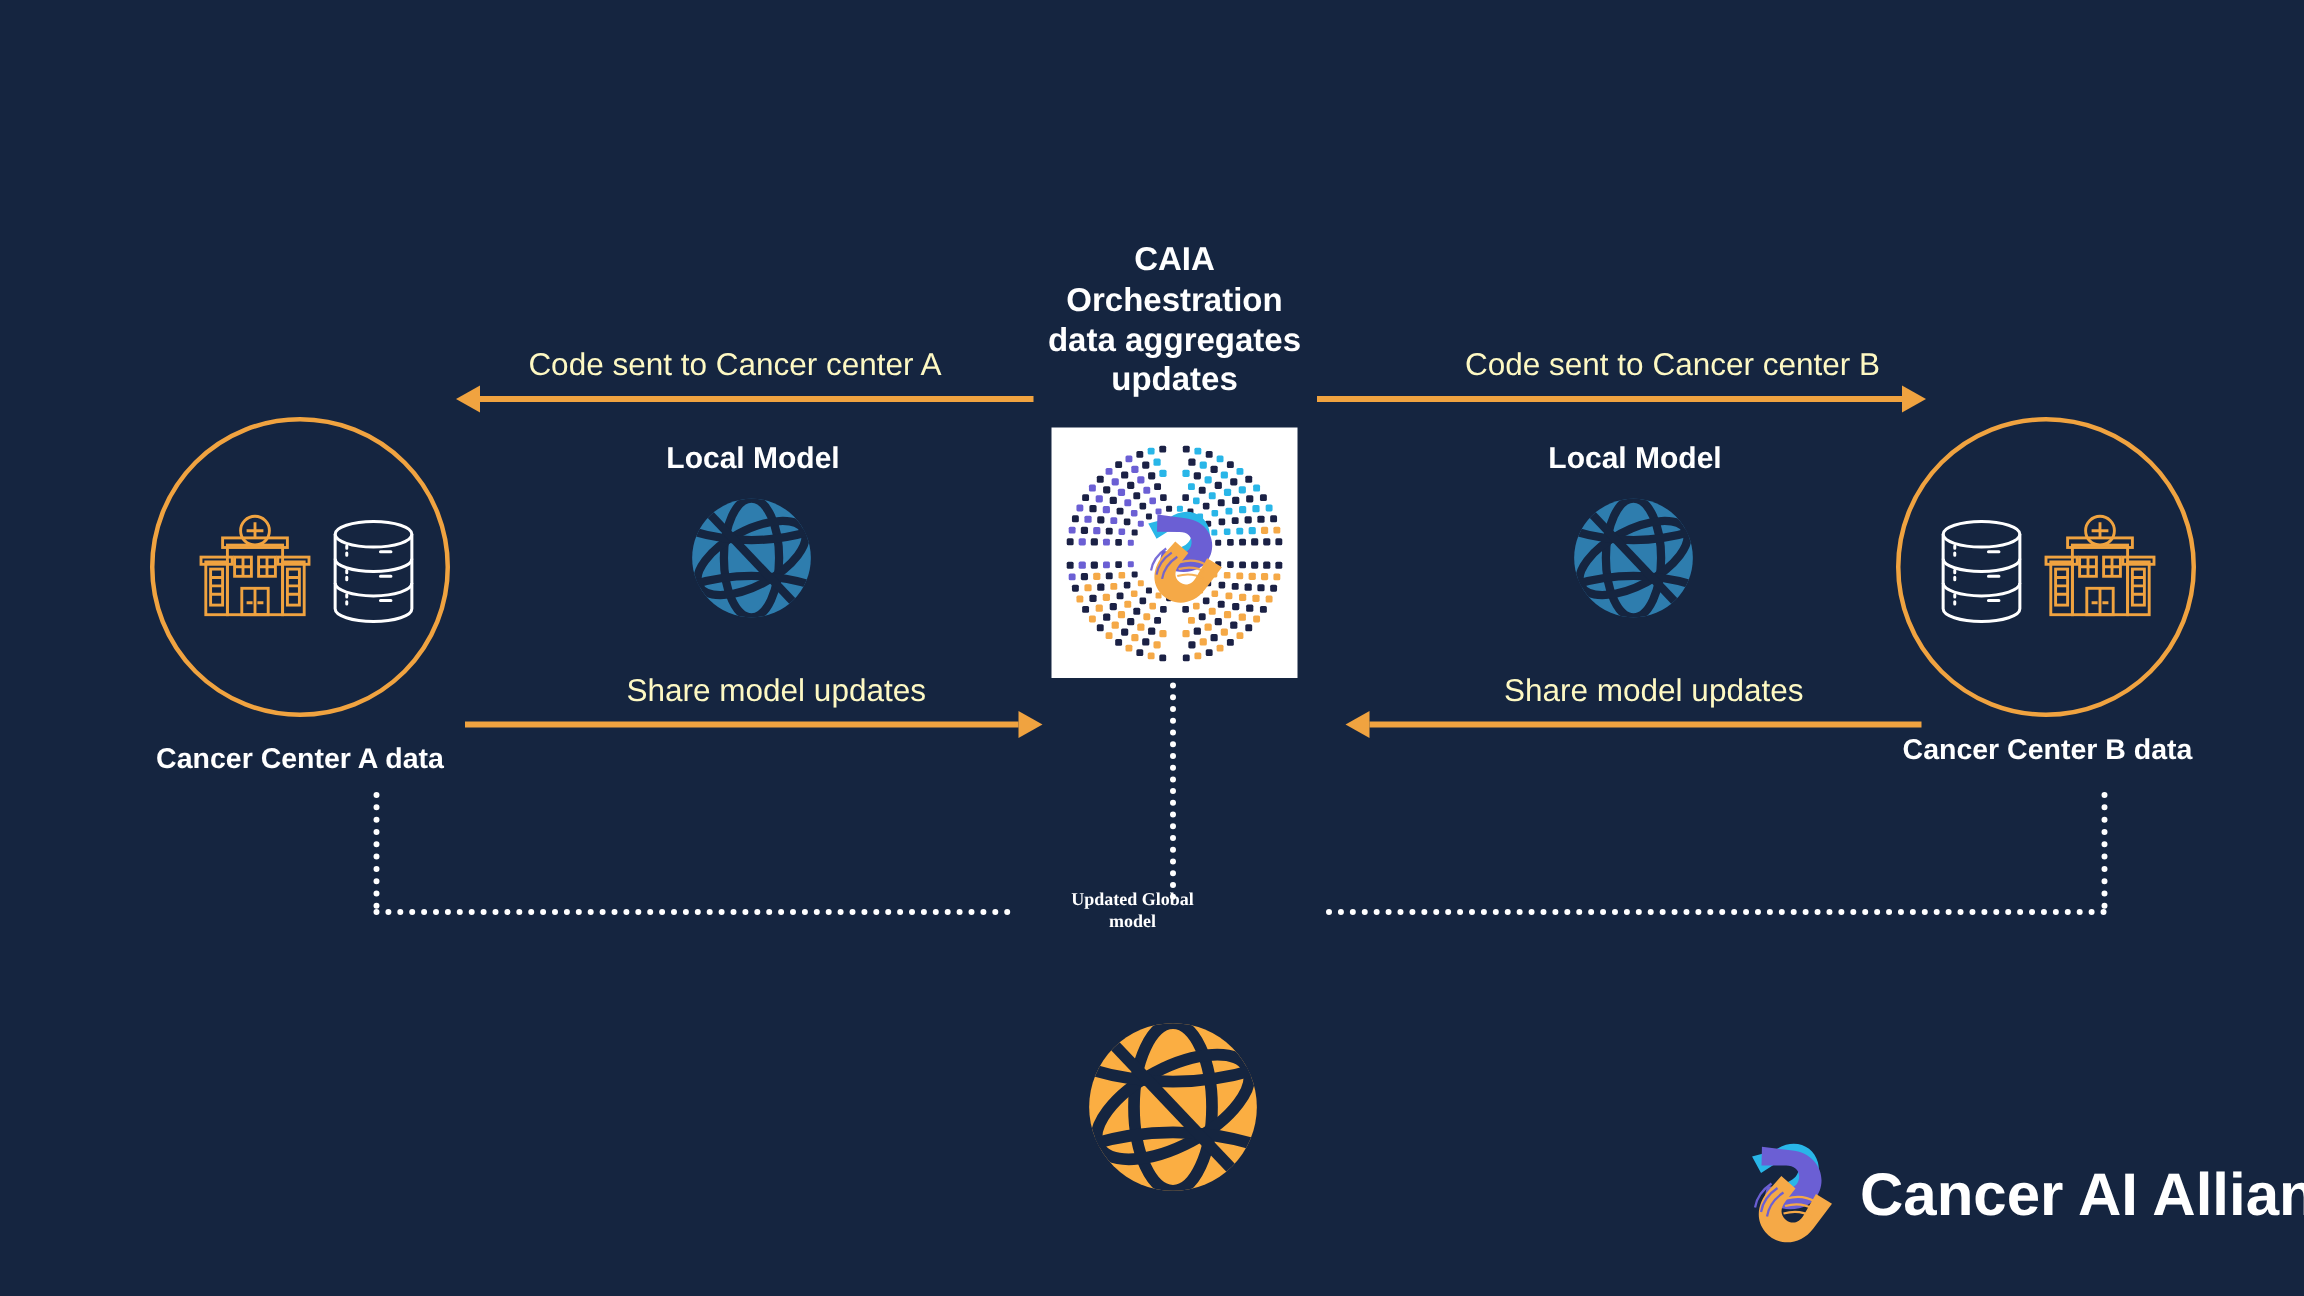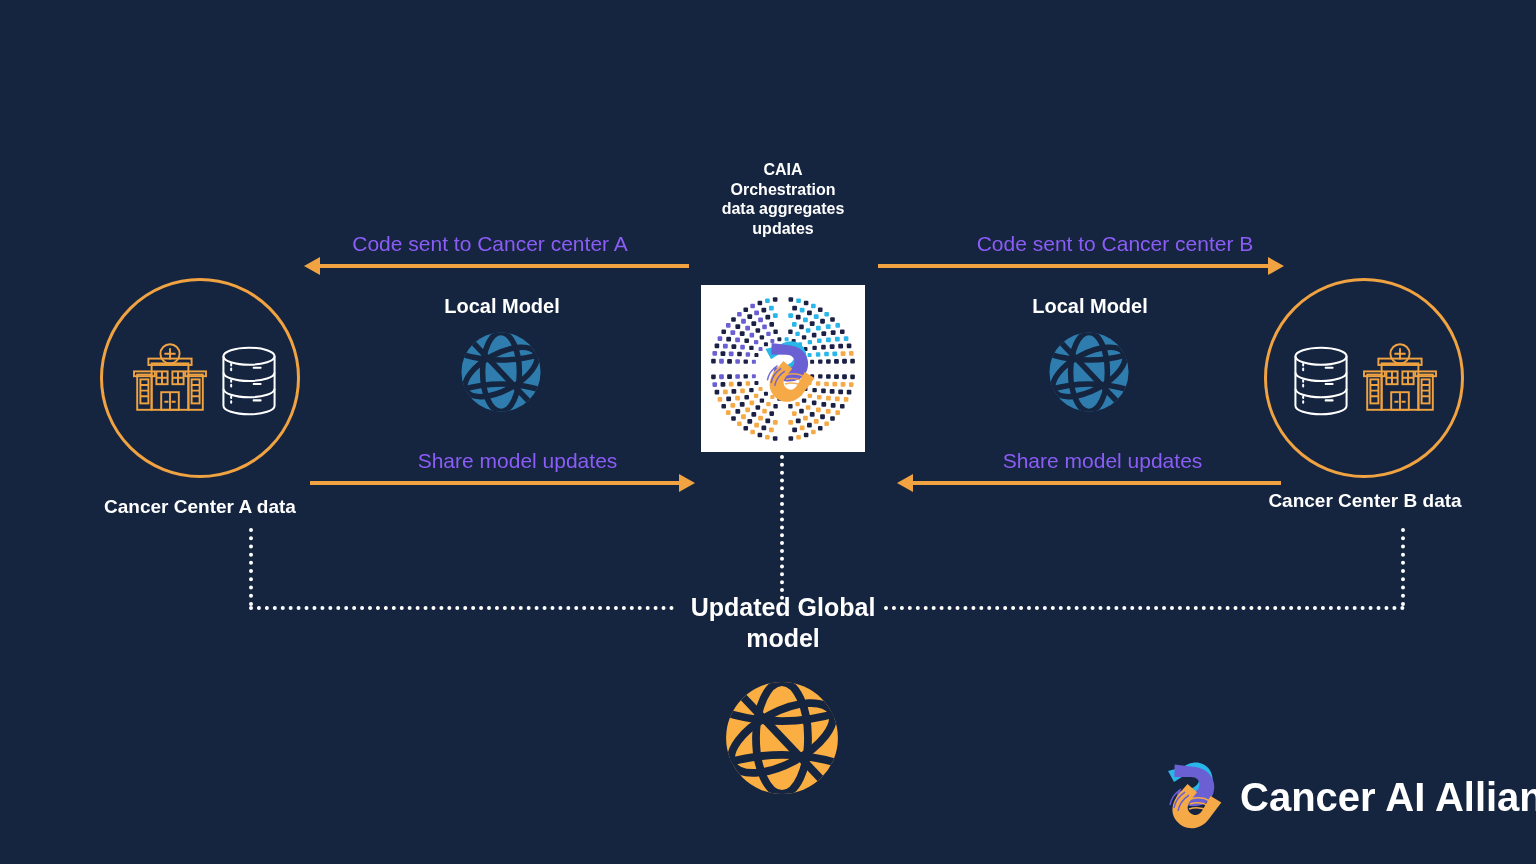--- a/index.html
+++ b/index.html
@@ -32,21 +32,21 @@
   
   .bold-label {
     position: absolute;
     color: #ffffff;
     font-weight: 700;
     text-align: center;
     line-height: 1.22;
   }
   .light-label {
     position: absolute;
-    color: #8b5cf6;
+    color: #fef9c3;
     font-weight: 400;
     text-align: center;
     white-space: nowrap;
   }
 
   
   .center-circle {
     position: absolute;
     width: 200px;
     height: 200px;
@@ -119,21 +119,21 @@
     font-size: 40px;
     white-space: nowrap;
   }
 </style>
 </head>
 <body>
 
 <div id="stage">
 
 
-  <div class="bold-label" style="left:672px; top:160px; width:222px; font-size:16px;">
+  <div class="bold-label" style="left:672px; top:160px; width:222px; font-size:22px;">
     <div>CAIA</div>
     <div>Orchestration</div>
     <div>data aggregates</div>
     <div>updates</div>
   </div>
 
   <div class="center-circle" id="circle-a">
     <div class="circle-icons">
 
       <svg width="88" height="80" viewBox="0 0 110 100">
@@ -505,21 +505,21 @@
       </g>
     </svg>
   </div>
 
   <div class="dot-v" style="left:780px; top:455px; height:145px;"></div>
   <div class="dot-v" style="left:249px; top:528px; height:78px;"></div>
   <div class="dot-h" style="left:249px; top:606px; width:425px;"></div>
   <div class="dot-v" style="left:1401px; top:528px; height:78px;"></div>
   <div class="dot-h" style="left:884px; top:606px; width:521px;"></div>
 
-  <div class="bold-label" style="left:676px; top:592px; width:214px; font-size:25px;">
+  <div class="bold-label" style="left:648px; top:592px; width:214px; font-size:12px;font-family:Liberation Serif, serif;">
     <div>Updated Global</div>
     <div>model</div>
   </div>
   <svg width="130" height="130" viewBox="0 0 100 100" style="position:absolute; left:717px; top:673px;">
     <defs>
       <clipPath id="clipG">
           <circle cx="50" cy="50" r="43"></circle>
         </clipPath>
     </defs>
     <circle cx="50" cy="50" r="43" fill="#FBAE42"></circle>

